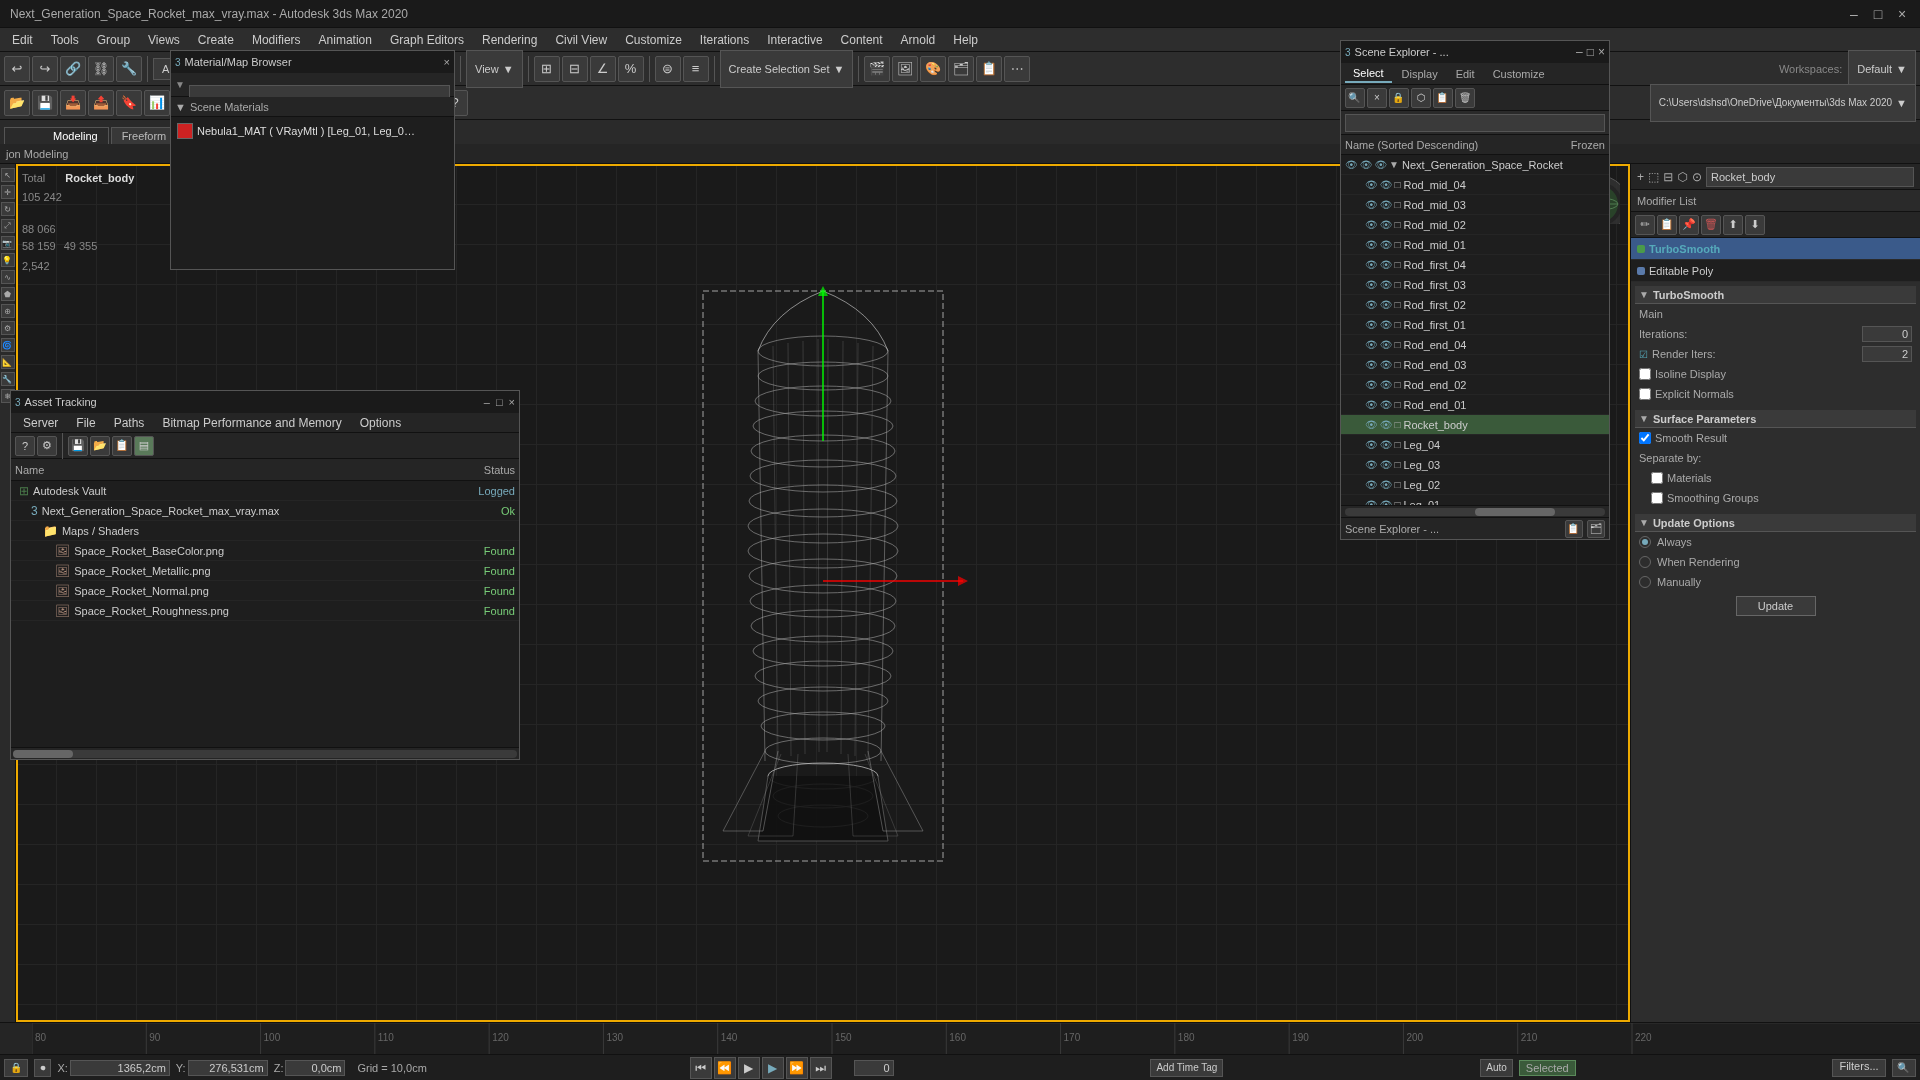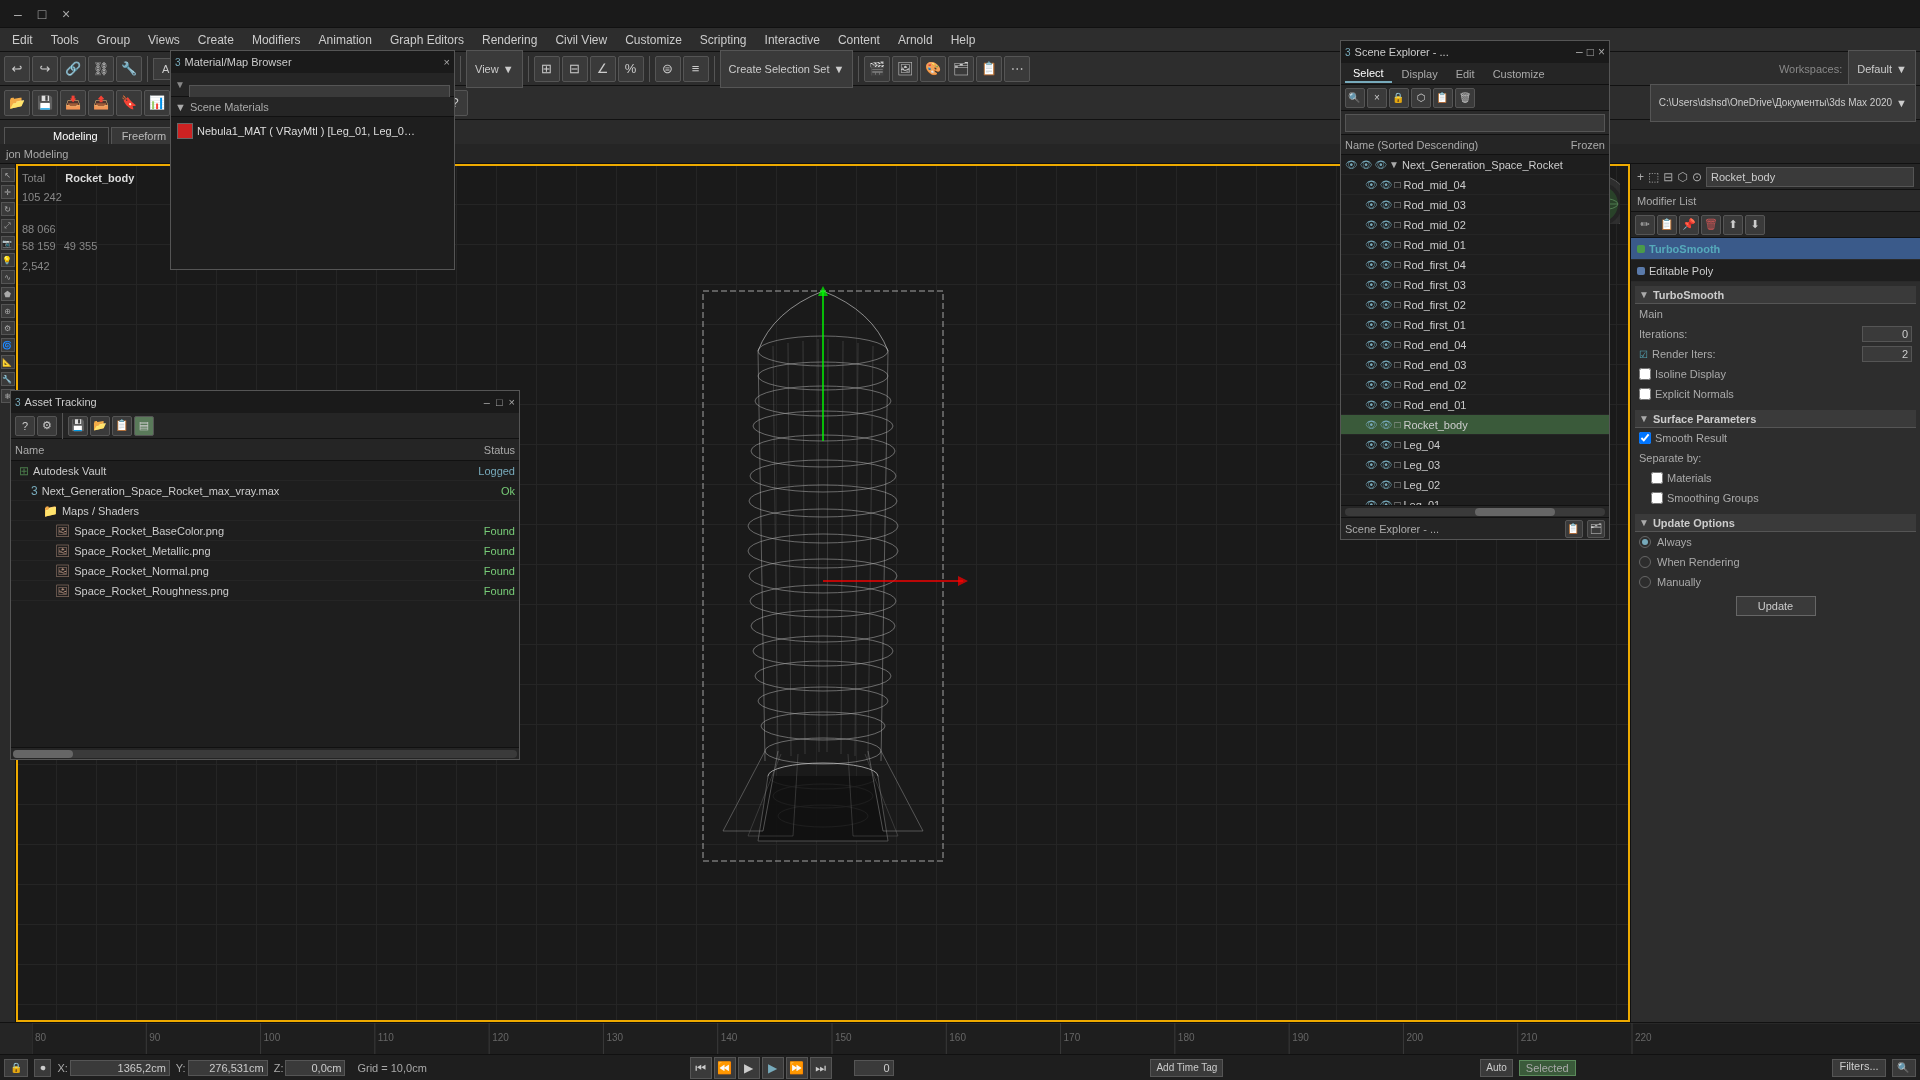--- a/index.html
+++ b/index.html
@@ -733,40 +733,41 @@
     }
 
     .at-icon { font-size: 12px; }
     .at-file-icon { color: #7ab; }
     .at-img-icon { color: #a87; }
   </style>
 </head>
 <body>
 
 <div id="title-bar">
+  <span class="title-text">Next_Generation_Space_Rocket_max_vray.max - Autodesk 3ds Max 2020</span>
   <div class="win-controls">
     <span class="win-btn">–</span>
     <span class="win-btn">□</span>
     <span class="win-btn">×</span>
   </div>
 </div>
 
 <div id="menu-bar">
 <span class="menu-item">Edit</span>
     <span class="menu-item">Tools</span>
     <span class="menu-item">Group</span>
     <span class="menu-item">Views</span>
     <span class="menu-item">Create</span>
     <span class="menu-item">Modifiers</span>
     <span class="menu-item">Animation</span>
     <span class="menu-item">Graph Editors</span>
     <span class="menu-item">Rendering</span>
     <span class="menu-item">Civil View</span>
     <span class="menu-item">Customize</span>
-    <span class="menu-item">Scripting</span>
+    <span class="menu-item">Iterations</span>
     <span class="menu-item">Interactive</span>
     <span class="menu-item">Content</span>
     <span class="menu-item">Arnold</span>
     <span class="menu-item">Help</span>
   </div>
 
 <div id="toolbar1">
   <div class="tb-btn">↩</div>
   <div class="tb-btn">↪</div>
   <div class="tb-btn">🔗</div>
@@ -1279,20 +1280,27 @@
 
 <div id="asset-tracking">
   <div id="at-title-bar">
     <span style="font-size:10px;color:#7ab;">3</span>
     <span>Asset Tracking</span>
     <div class="at-controls">
       <span style="cursor:pointer;color:#aaa;">–</span>
       <span style="cursor:pointer;color:#aaa;">□</span>
       <span style="cursor:pointer;color:#aaa;">×</span>
     </div>
+  </div>
+  <div id="at-menu-bar">
+    <span class="menu-item">Server</span>
+    <span class="menu-item">File</span>
+    <span class="menu-item">Paths</span>
+    <span class="menu-item">Bitmap Performance and Memory</span>
+    <span class="menu-item">Options</span>
   </div>
   <div id="at-toolbar">
     <div class="tb-btn" style="width:20px;height:20px;font-size:11px;">?</div>
     <div class="tb-btn" style="width:20px;height:20px;font-size:11px;">⚙</div>
     <div class="tb-separator"></div>
     <div class="tb-btn" style="width:20px;height:20px;font-size:11px;">💾</div>
     <div class="tb-btn" style="width:20px;height:20px;font-size:11px;">📂</div>
     <div class="tb-btn" style="width:20px;height:20px;font-size:11px;">📋</div>
     <div class="tb-btn" style="width:20px;height:20px;font-size:11px;background:#5a7a5a;">▤</div>
   </div>

